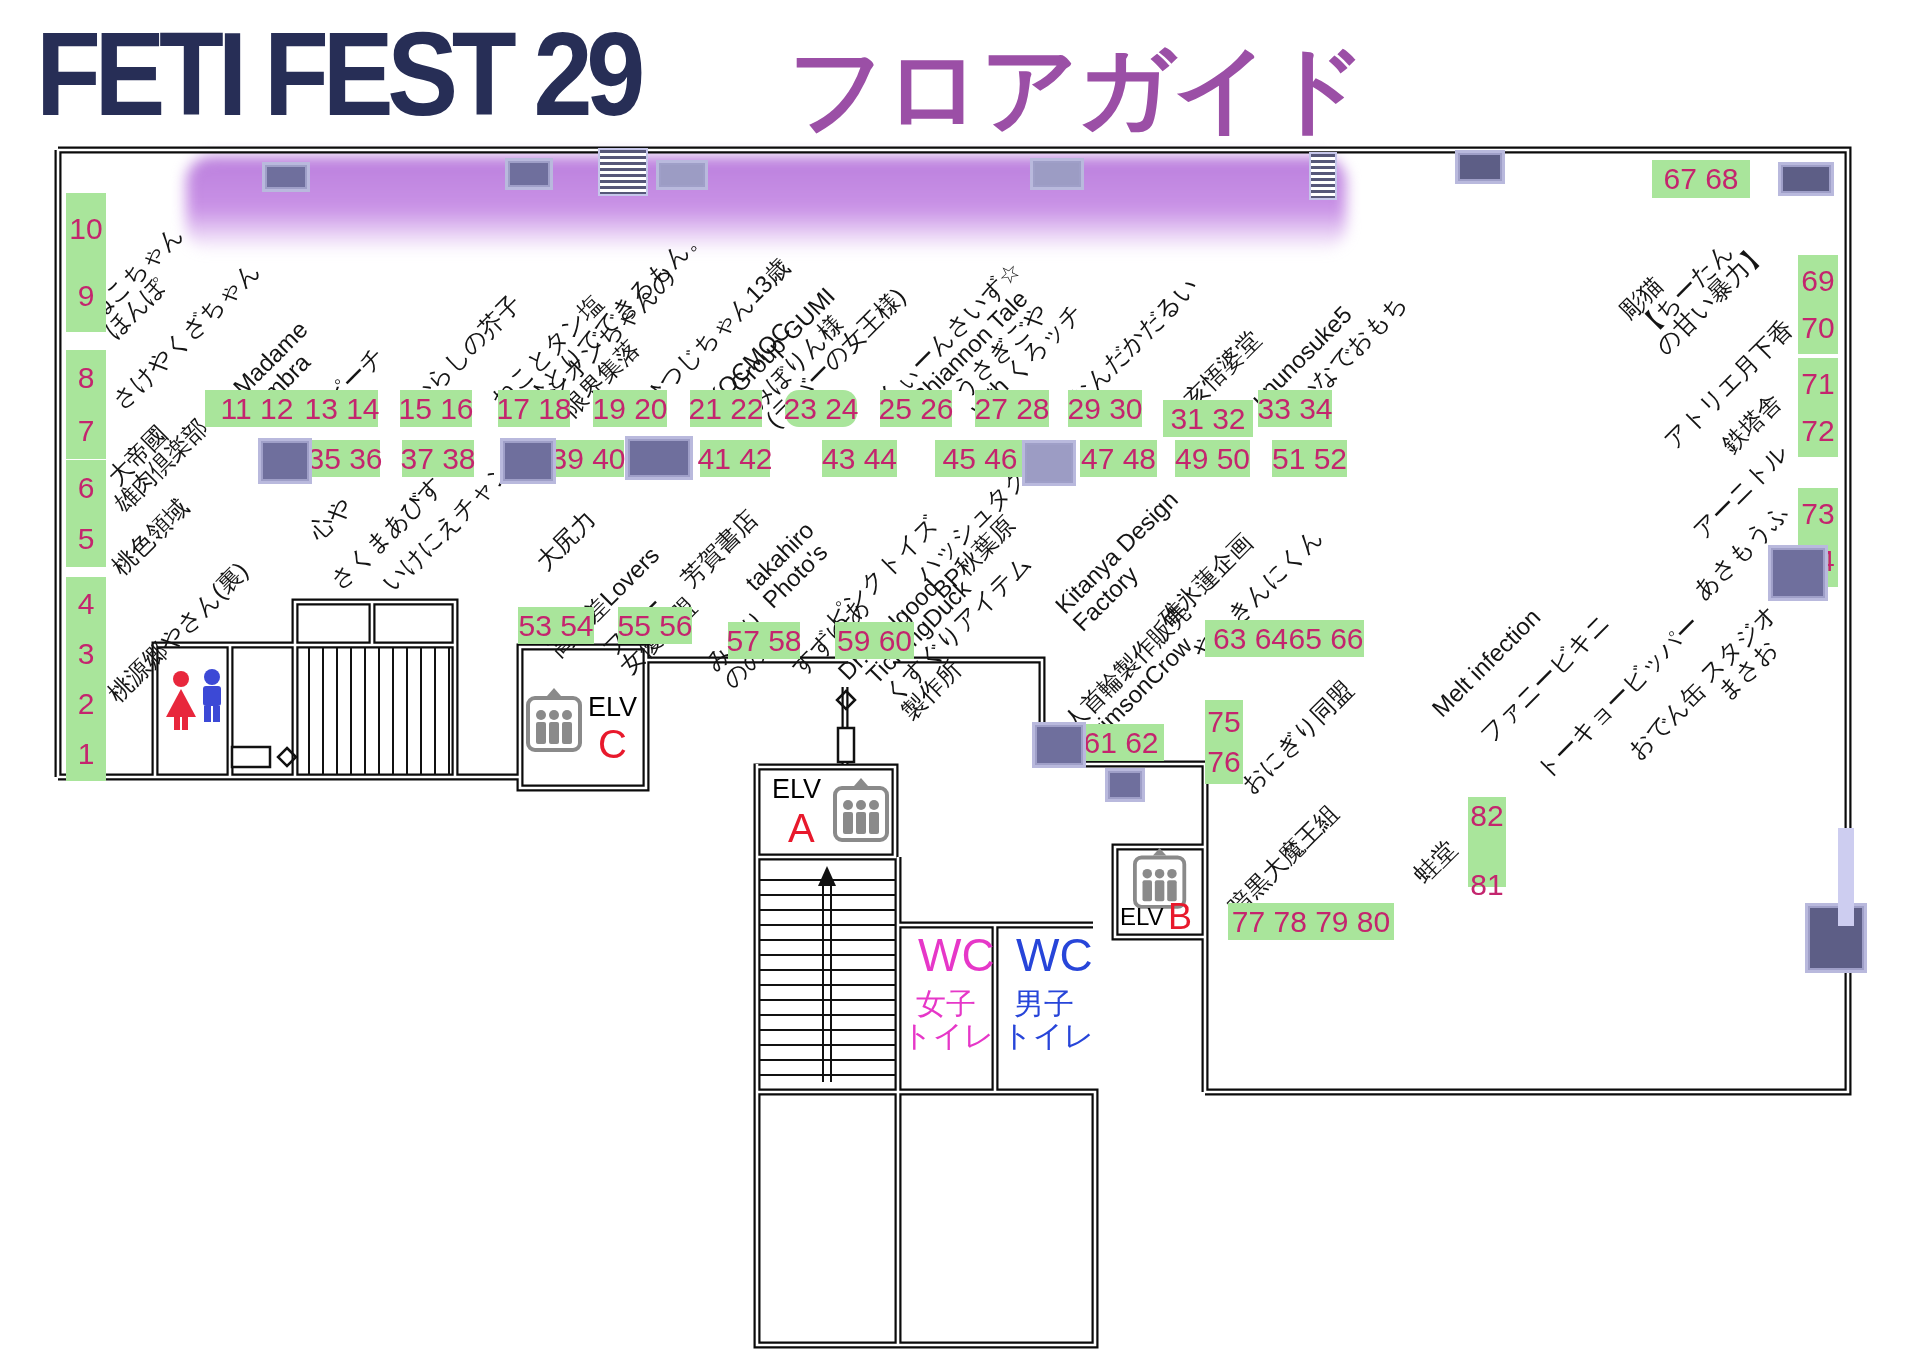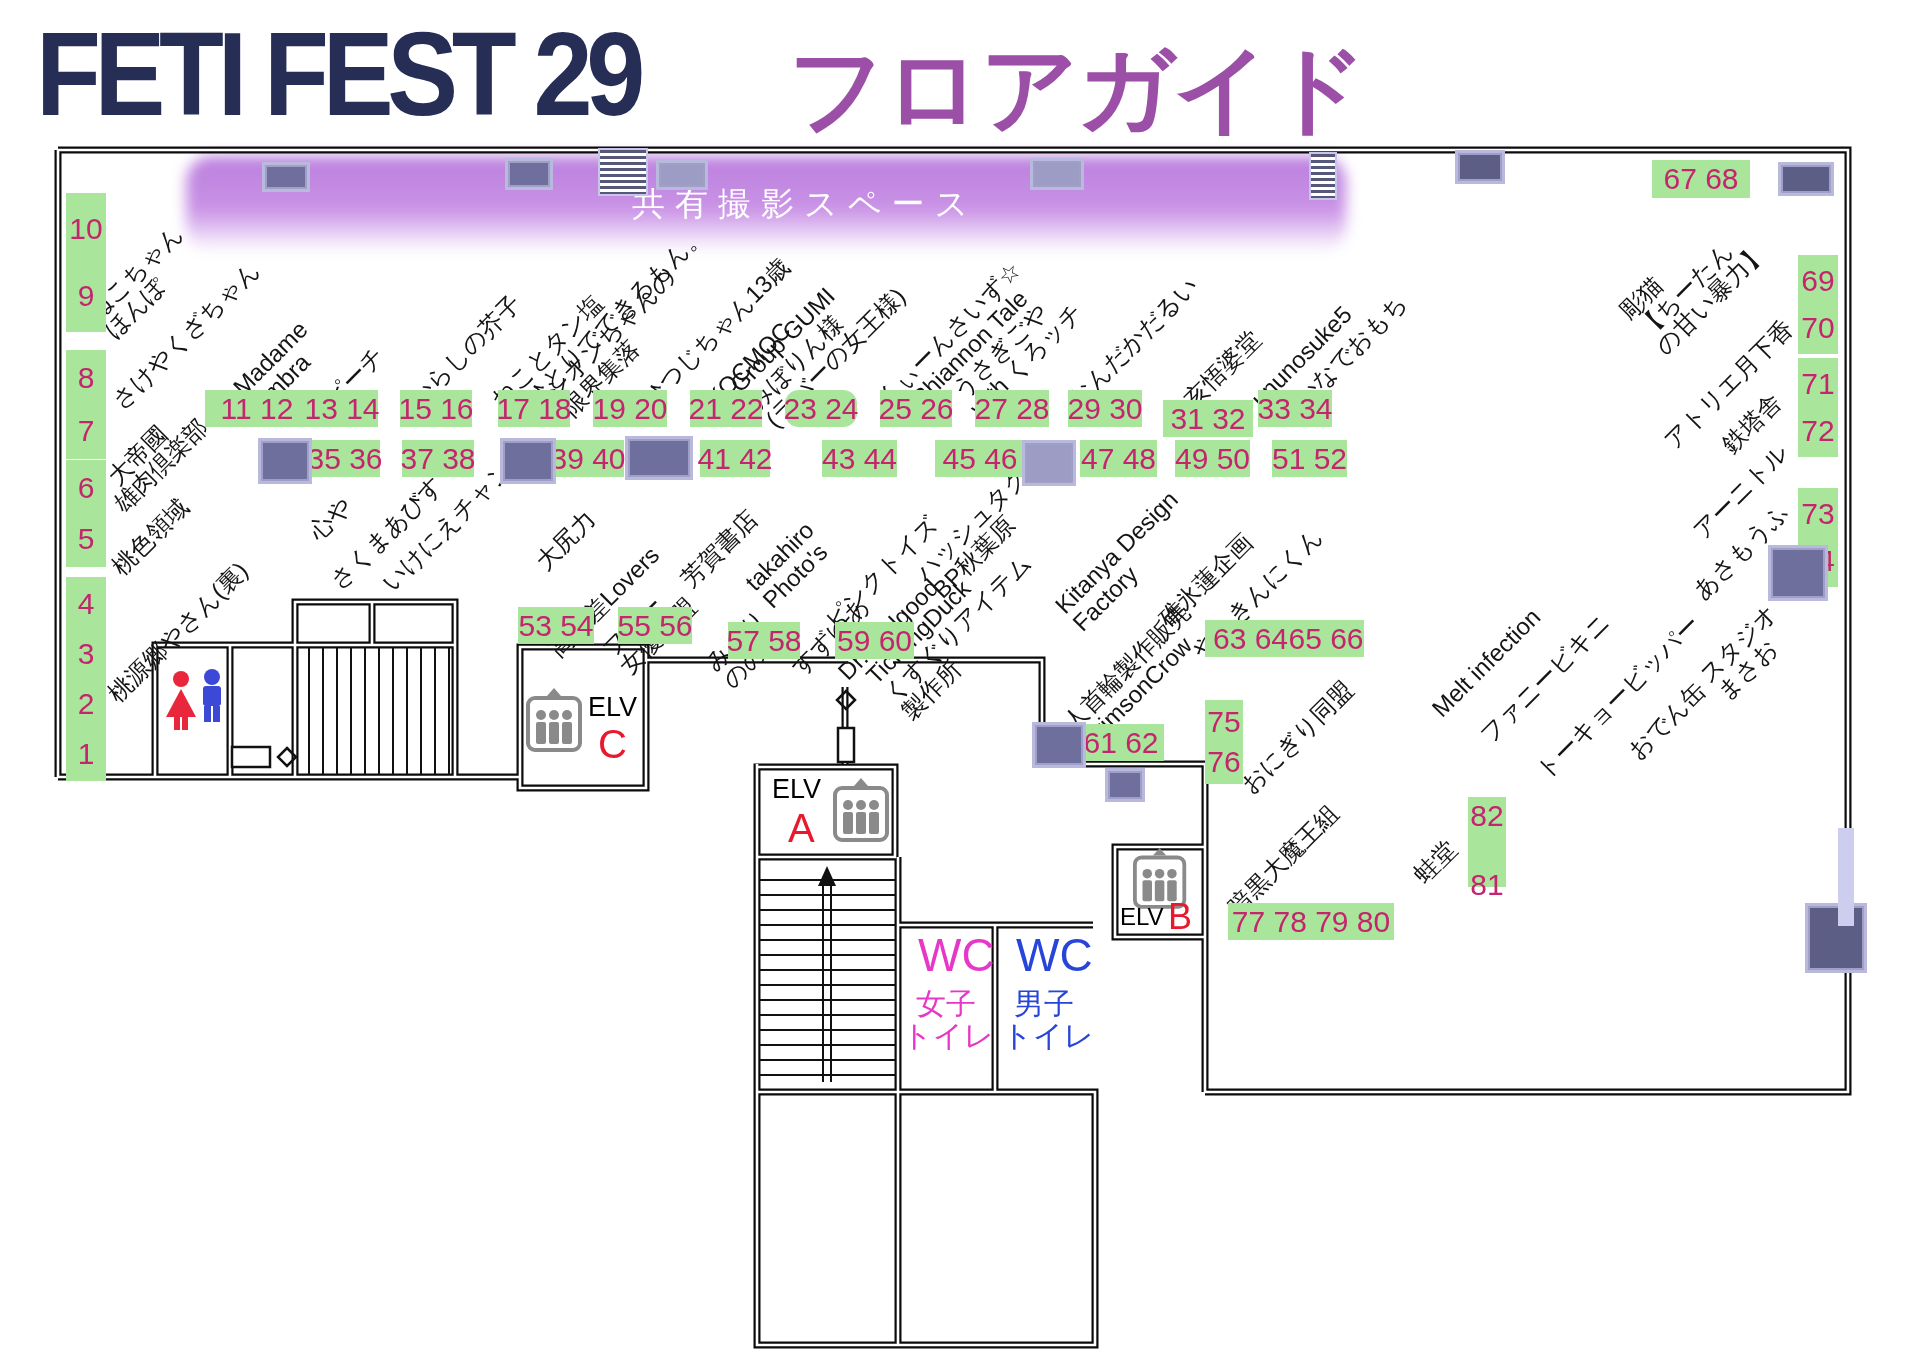--- a/index.html
+++ b/index.html
@@ -43,21 +43,20 @@
 </style>
 </head>
 <body>
 
 <div id="stage">
 
   <div class="t-event">FETI FEST 29</div>
   <div class="t-guide">フロアガイド</div>
 
   <div class="photo-band"></div>
-  <div class="photo-label">共有撮影スペース</div>
 
   <svg class="mapsvg" width="1920" height="1358" viewBox="0 0 1920 1358">
     <defs>
       <path id="walls" d="
         M58,150 H1848 V1092 H1205
         M58,150 V777 M58,777 H520
         M520,647 H646 V788 H520 Z
         M646,660 H848 M893,660 H1042 V764 H1205 V1092
         M757,764 V1345 H1095 V1092 H757
         M757,767 H895 V857 H757 Z

